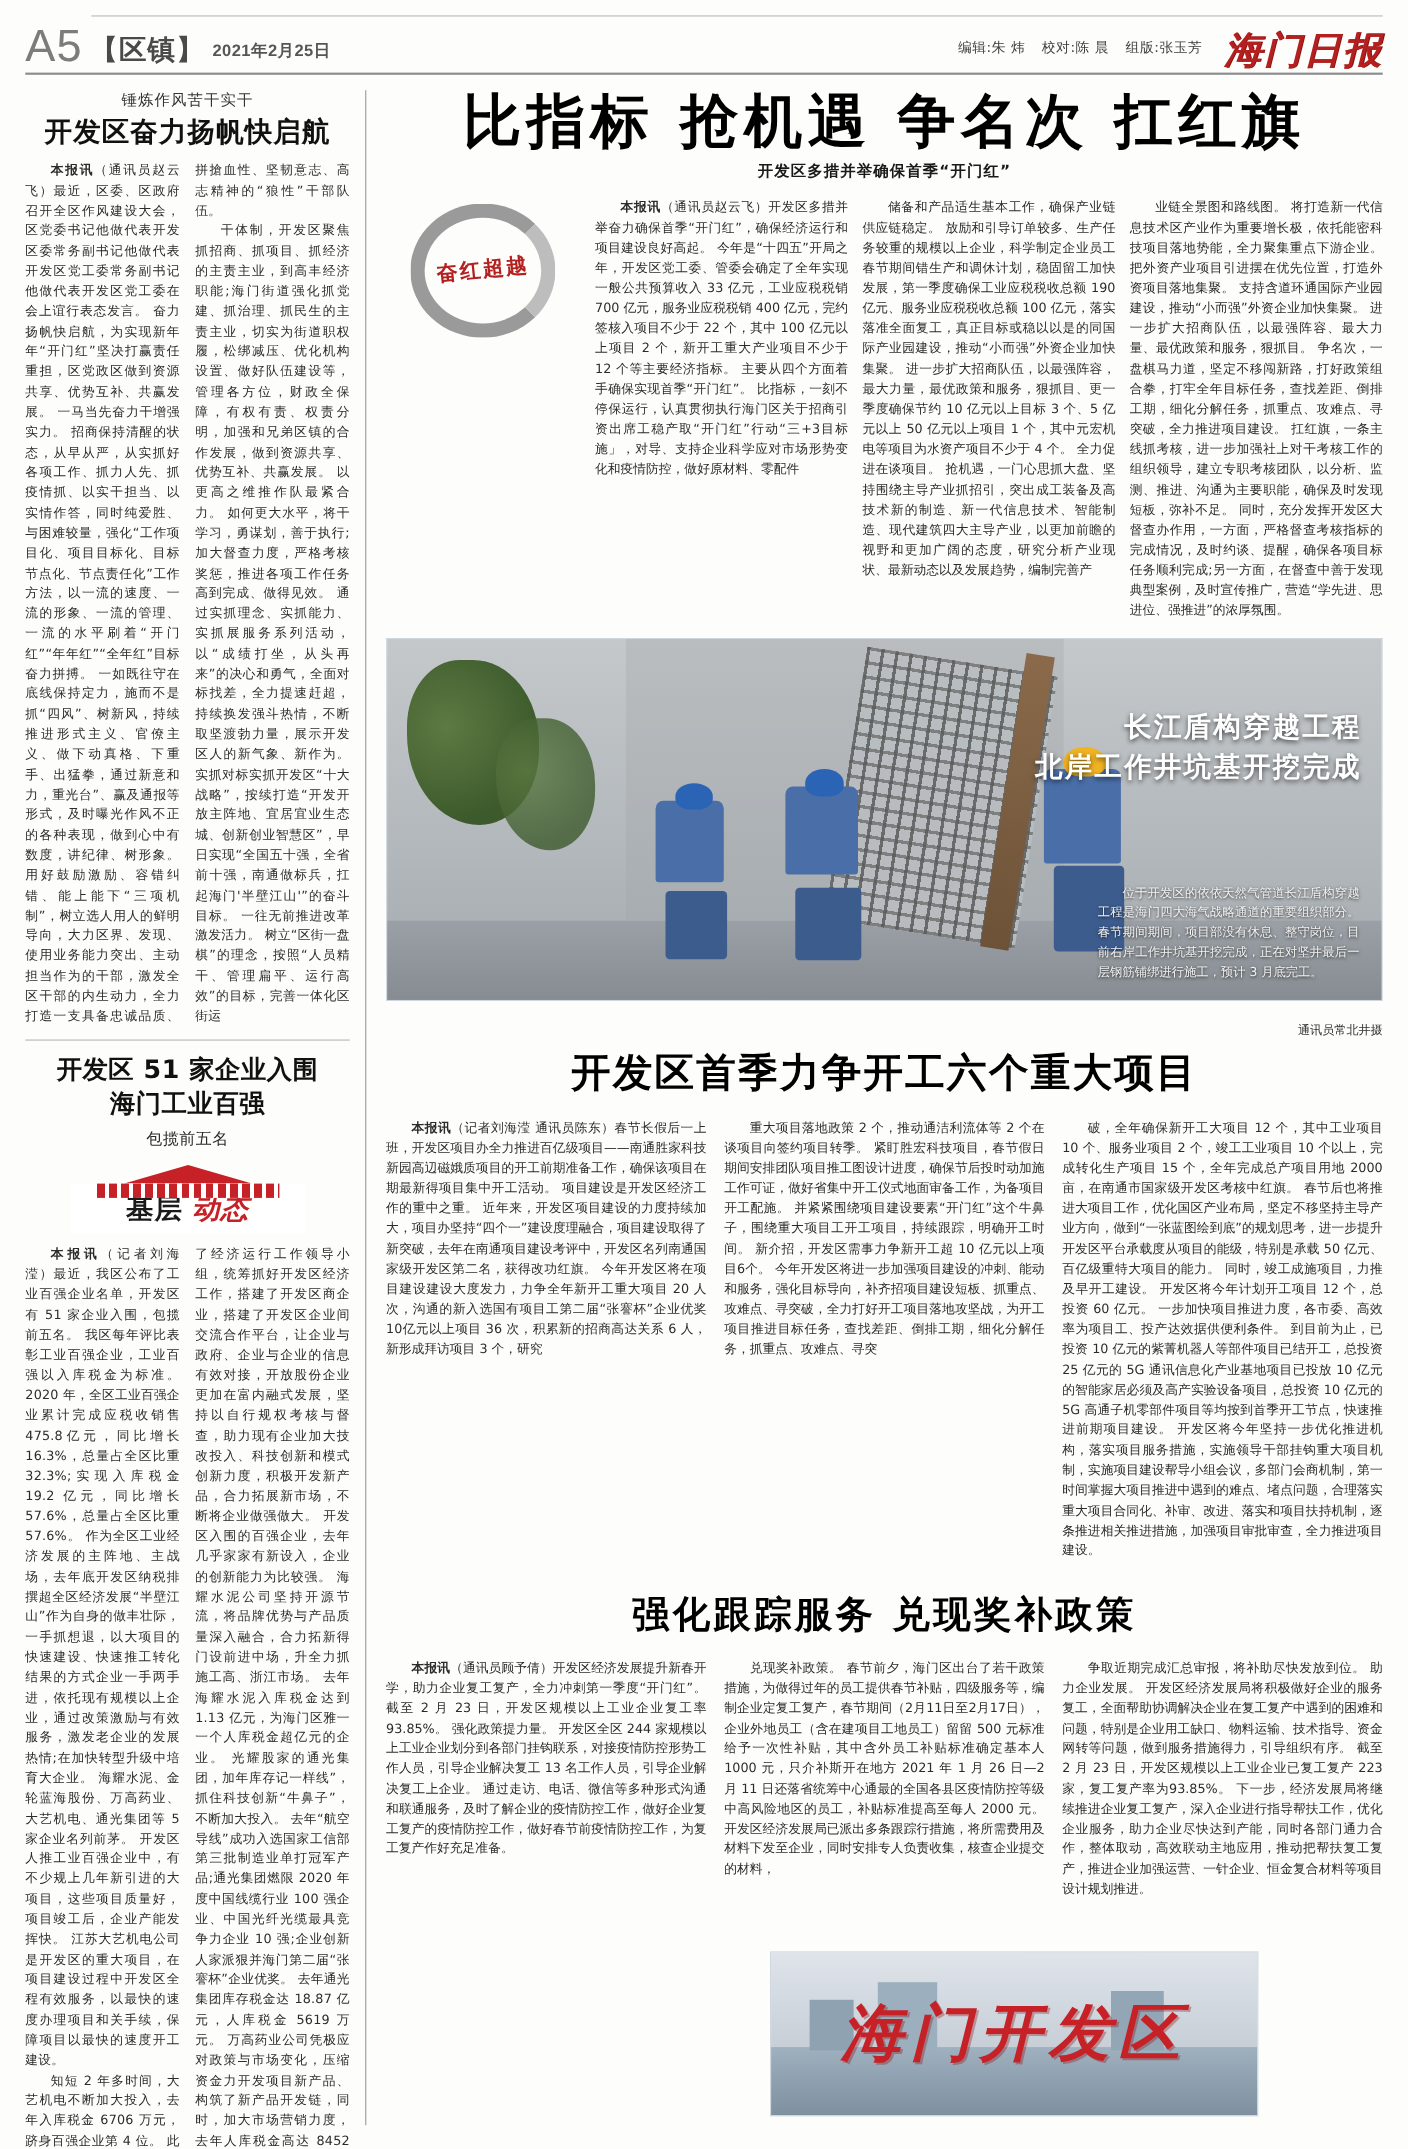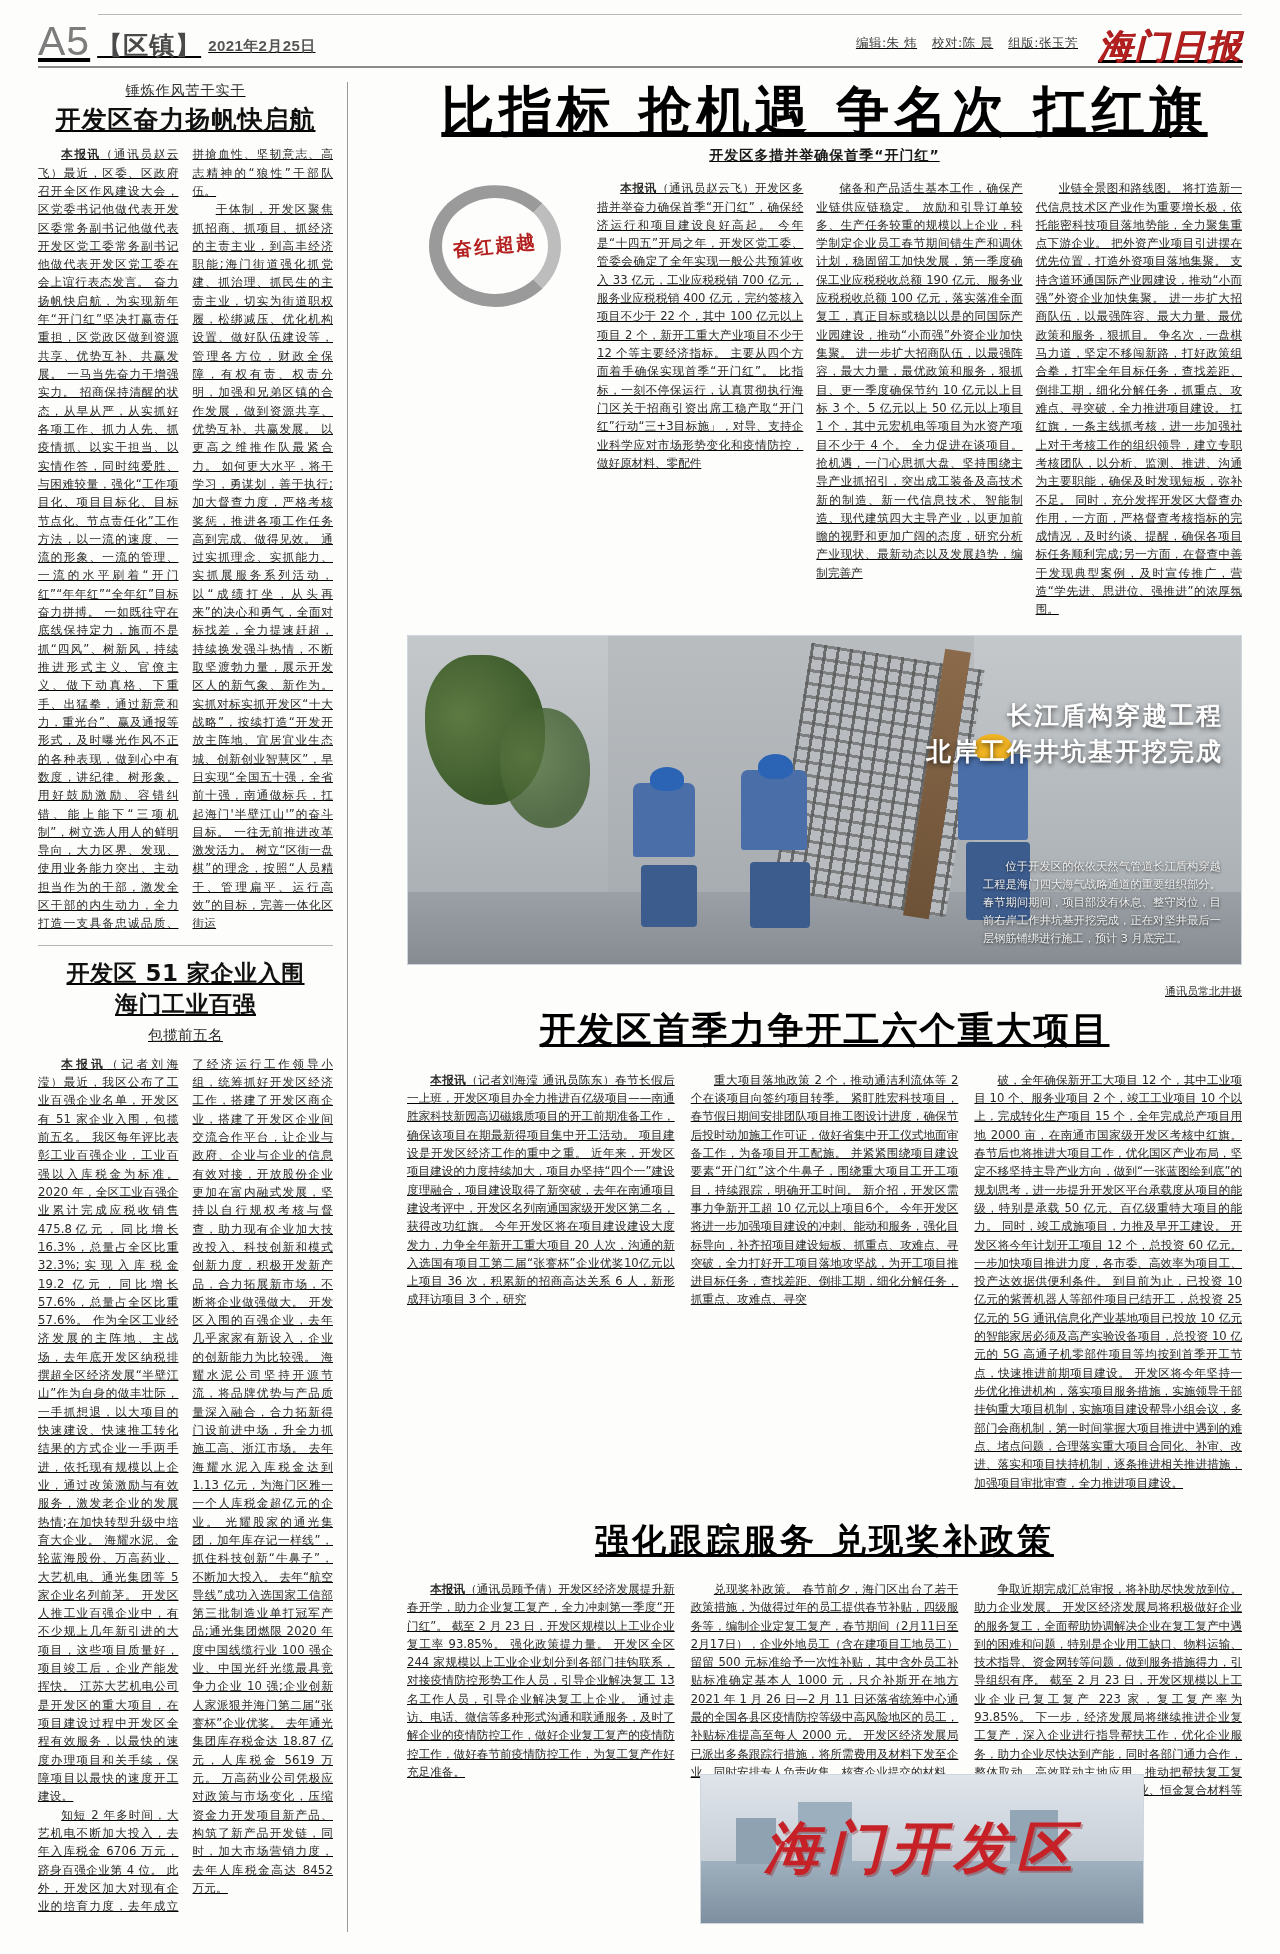--- a/index.html
+++ b/index.html
@@ -7,22 +7,21 @@
     margin: 0; padding: 0;
     background: #e9e9e7;
     font-family: "DejaVu Sans", "Liberation Sans", sans-serif;
   }
   .page {
     width: 1280px; height: 1954px;
     margin: 0 auto;
     background: #fdfdfb;
     position: relative;
     overflow: hidden;
-    padding: 0 38px;
-    text-decoration: underline;
+    padding: 0 23px;
   }
 
   
   .masthead {
     position: relative;
     height: 68px;
     border-bottom: 2px solid #8d8d8d;
     display: flex;
     align-items: flex-end;
     padding-bottom: 5px;
@@ -63,21 +62,20 @@
     font-style: italic; letter-spacing: 2px;
     line-height:1; position:relative; top:4px;
     text-shadow: 1px 0 0 #8e1312;
   }
 
   
   .body-grid {
     display: flex;
     margin-top: 14px;
     height: 1850px;
-    gap: 41px;
   }
   .col-left {
     width: 310px; flex: none;
     border-right: 1px solid #9a9a9a;
     padding-right: 14px;
   }
   .col-right {
     flex: 1;
     padding-left: 18px;
     display: flex; flex-direction: column;
@@ -323,20 +321,30 @@
         <p><span class="lead">本报讯</span><span>（通讯员赵云飞）最近，区委、区政府召开全区作风建设大会，区党委书记他做代表开发区委常务副书记他做代表开发区党工委常务副书记他做代表开发区党工委在会上谊行表态发言。 奋力扬帆快启航，为实现新年年“开门红”坚决打赢责任重担，区党政区做到资源共享、优势互补、共赢发展。 一马当先奋力干增强实力。 招商保持清醒的状态，从早从严，从实抓好各项工作、抓力人先、抓疫情抓、以实干担当、以实情作答，同时纯爱胜、与困难较量，强化“工作项目化、项目目标化、目标节点化、节点责任化”工作方法，以一流的速度、一流的形象、一流的管理、一流的水平刷着“开门红”“年年红”“全年红”目标奋力拼搏。 一如既往守在底线保持定力，施而不是抓“四风”、树新风，持续推进形式主义、官僚主义、做下动真格、下重手、出猛拳，通过新意和力，重光台”、赢及通报等形式，及时曝光作风不正的各种表现，做到心中有数度，讲纪律、树形象。 用好鼓励激励、容错纠错、能上能下“三项机制”，树立选人用人的鲜明导向，大力区界、发现、使用业务能力突出、主动担当作为的干部，激发全区干部的内生动力，全力打造一支具备忠诚品质、拼搶血性、坚韧意志、高志精神的“狼性”干部队伍。</span></p>
         <p>干体制，开发区聚焦抓招商、抓项目、抓经济的主责主业，到高丰经济职能;海门街道强化抓党建、抓治理、抓民生的主责主业，切实为街道职权履，松绑减压、优化机构设置、做好队伍建设等，管理各方位，财政全保障，有权有责、权责分明，加强和兄弟区镇的合作发展，做到资源共享、优势互补、共赢发展。 以更高之维推作队最紧合力。 如何更大水平，将干学习，勇谋划，善于执行;加大督查力度，严格考核奖惩，推进各项工作任务高到完成、做得见效。 通过实抓理念、实抓能力、实抓展服务系列活动，以“成绩打坐，从头再来”的决心和勇气，全面对标找差，全力提速赶超，持续换发强斗热情，不断取坚渡勃力量，展示开发区人的新气象、新作为。 实抓对标实抓开发区“十大战略”，按续打造“开发开放主阵地、宜居宜业生态城、创新创业智慧区”，早日实现“全国五十强，全省前十强，南通做标兵，扛起海门'半壁江山'”的奋斗目标。 一往无前推进改革激发活力。 树立“区街一盘棋”的理念，按照“人员精干、管理扁平、运行高效”的目标，完善一体化区街运</p>
       </div>
 
       <div class="thin-rule"></div>
 
       <div class="hl-left-2">开发区 51 家企业入围</div>
       <div class="hl-left-2">海门工业百强</div>
       <div class="hl-left-sub">包揽前五名</div>
 
+      <div class="badge-wrap">
+        <div class="badge">
+          <div class="badge-roof"></div>
+          <div class="badge-stripes"></div>
+          <div class="badge-body">
+            <span class="badge-t1">基层</span>
+            <span class="badge-t2">动态</span>
+          </div>
+        </div>
+      </div>
 
       <div class="txt2">
         <p><span class="lead">本报讯</span><span>（记者刘海滢）最近，我区公布了工业百强企业名单，开发区有 51 家企业入围，包揽前五名。 我区每年评比表彰工业百强企业，工业百强以入库税金为标准。 2020 年，全区工业百强企业累计完成应税收销售475.8亿元，同比增长 16.3%，总量占全区比重32.3%;实现入库税金 19.2 亿元，同比增长 57.6%，总量占全区比重57.6%。 作为全区工业经济发展的主阵地、主战场，去年底开发区纳税排撰超全区经济发展“半壁江山”作为自身的做丰壮际，一手抓想退，以大项目的快速建设、快速推工转化结果的方式企业一手两手进，依托现有规模以上企业，通过改策激励与有效服务，激发老企业的发展热情;在加快转型升级中培育大企业。 海耀水泥、金轮蓝海股份、万高药业、大艺机电、通光集团等 5 家企业名列前茅。 开发区人推工业百强企业中，有不少规上几年新引进的大项目，这些项目质量好，项目竣工后，企业产能发挥快。 江苏大艺机电公司是开发区的重大项目，在项目建设过程中开发区全程有效服务，以最快的速度办理项目和关手续，保障项目以最快的速度开工建设。</span></p>
         <p>知短 2 年多时间，大艺机电不断加大投入，去年入库税金 6706 万元，跻身百强企业第 4 位。 此外，开发区加大对现有企业的培育力度，去年成立了经济运行工作领导小组，统筹抓好开发区经济工作，搭建了开发区商企业，搭建了开发区企业间交流合作平台，让企业与政府、企业与企业的信息有效对接，开放股份企业更加在富内融式发展，坚持以自行规权考核与督查，助力现有企业加大技改投入、科技创新和模式创新力度，积极开发新产品，合力拓展新市场，不断将企业做强做大。 开发区入围的百强企业，去年几乎家家有新设入，企业的创新能力为比较强。 海耀水泥公司坚持开源节流，将品牌优势与产品质量深入融合，合力拓新得门设前进中场，升全力抓施工高、浙江市场。 去年海耀水泥入库税金达到 1.13 亿元，为海门区雅一一个人库税金超亿元的企业。 光耀股家的通光集团，加年库存记一样线”，抓住科技创新“牛鼻子”，不断加大投入。 去年“航空导线”成功入选国家工信部第三批制造业单打冠军产品;通光集团燃限 2020 年度中国线缆行业 100 强企业、中国光纤光缆最具竞争力企业 10 强;企业创新人家派狠并海门第二届“张謇杯”企业优奖。 去年通光集团库存税金达 18.87 亿元，人库税金 5619 万元。 万高药业公司凭极应对政策与市场变化，压缩资金力开发项目新产品、构筑了新产品开发链，同时，加大市场营销力度，去年人库税金高达 8452 万元。</p>
       </div>
 
     </div>
 
     <div class="col-right">
 

